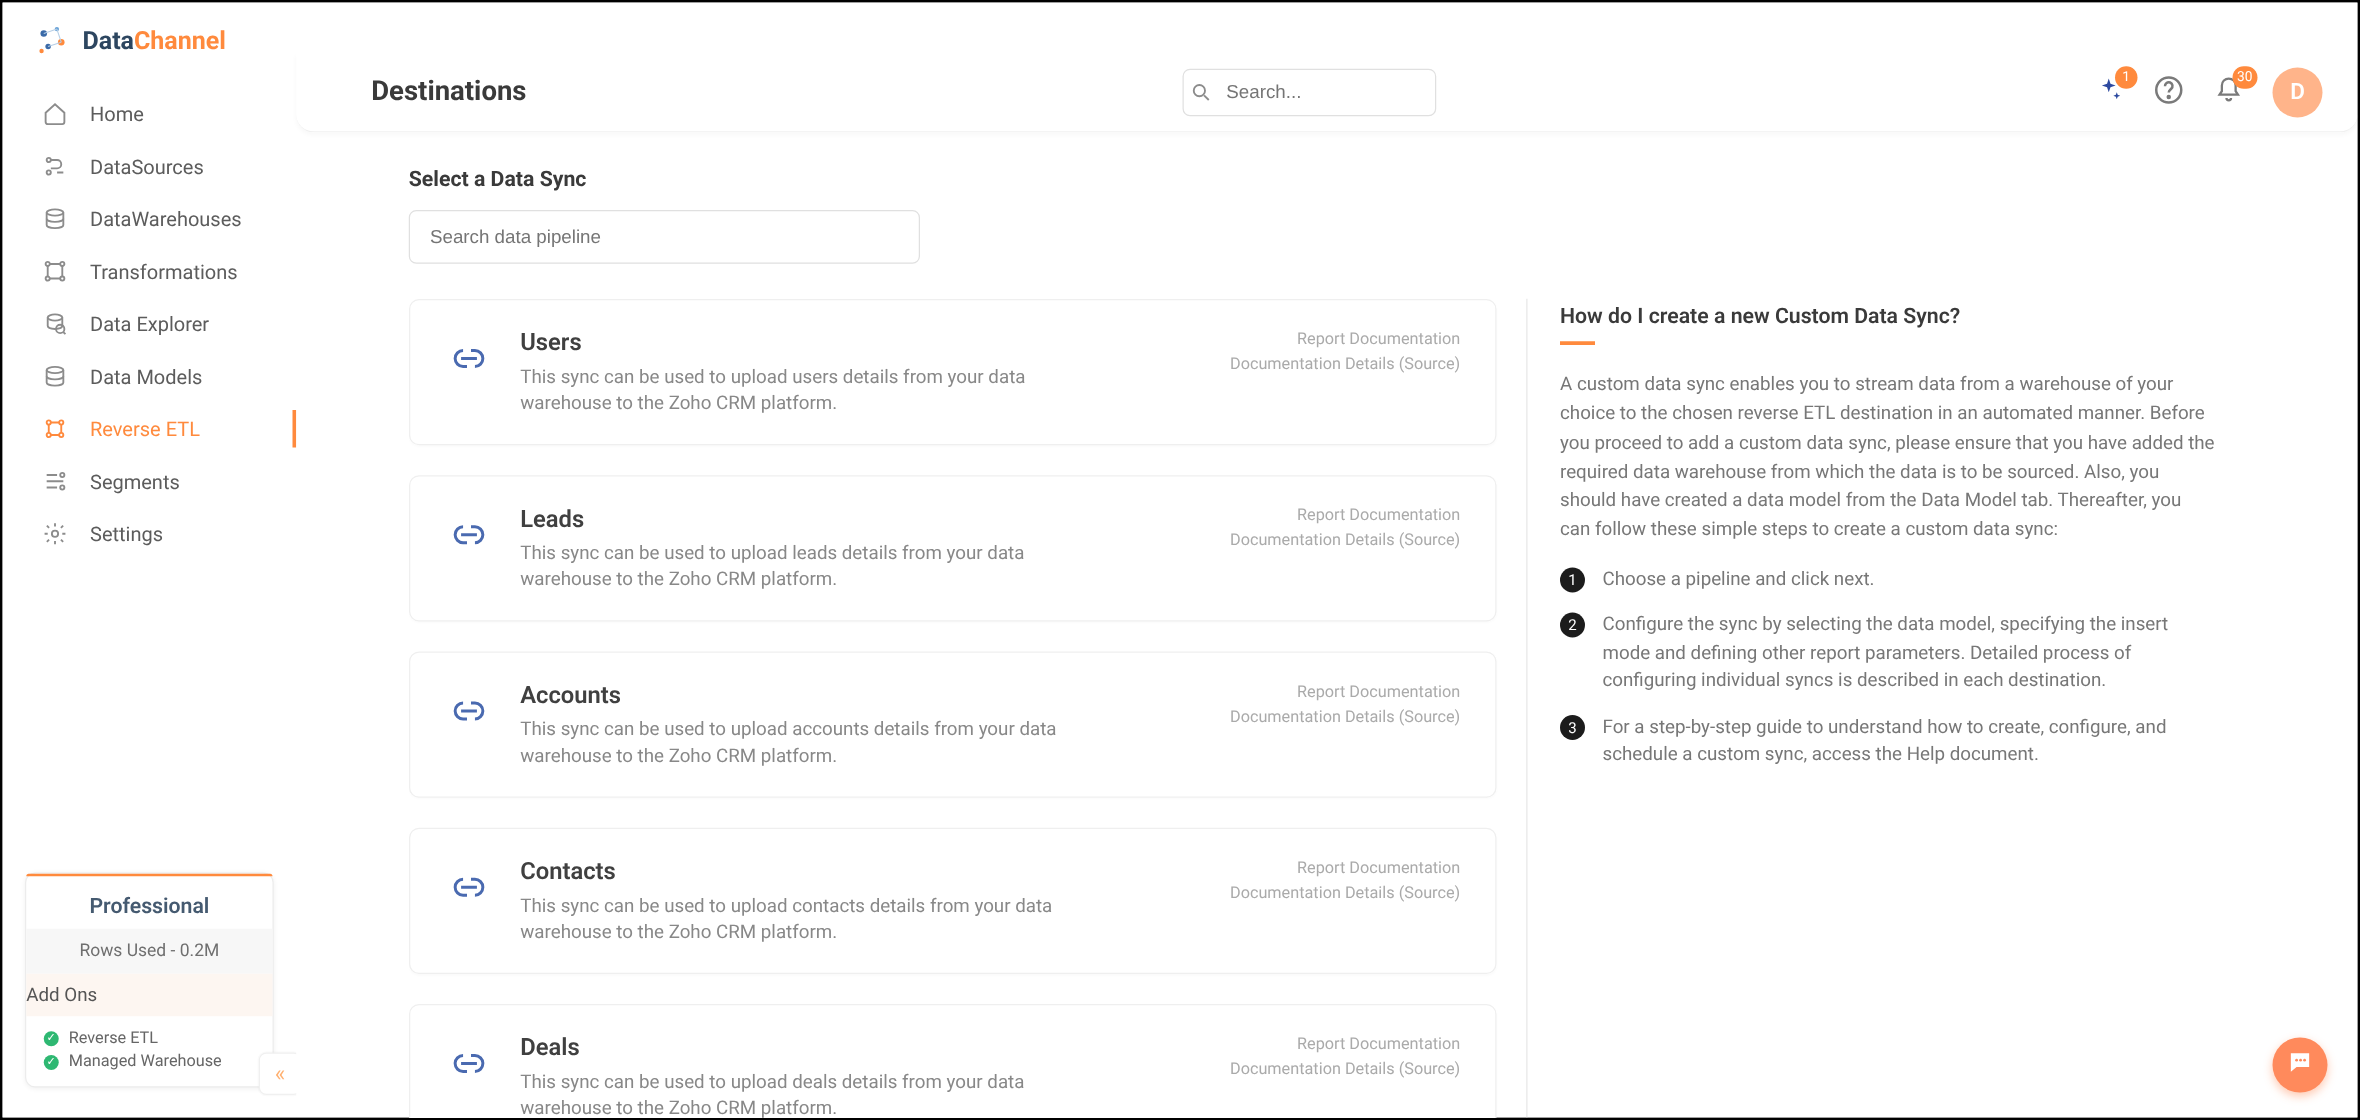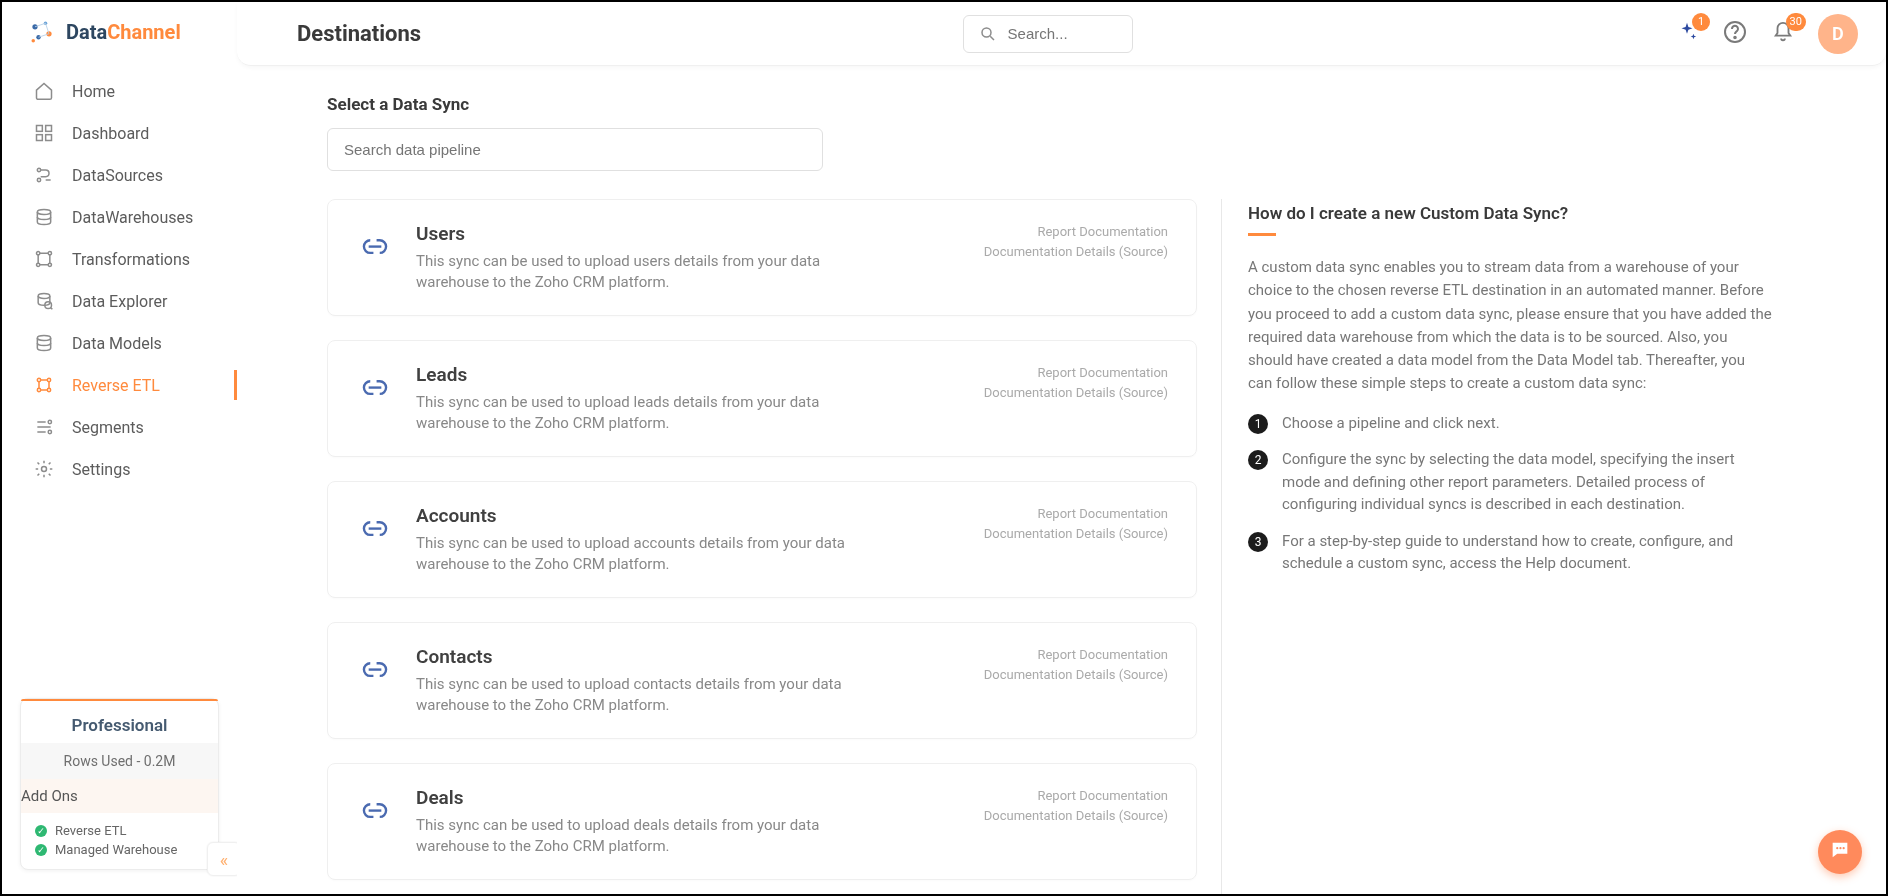--- a/index.html
+++ b/index.html
@@ -81,45 +81,46 @@
 
   
   .main { flex: 1; background: #fff; display:flex; flex-direction:column; position:relative; }
   .topbar {
     height: 64px;
     display: flex; align-items: center; justify-content: space-between;
     padding: 0 28px 0 60px;
     border-bottom: 1px solid #f0f0f0;
     box-shadow: 0 2px 4px rgba(0,0,0,0.03);
     border-radius: 0 0 14px 14px;
+    margin-top: 40px;
   }
   .page-title { font-size: 22px; font-weight: 700; color: #3a3a3a; }
   .search-outer {
     display:flex; align-items:center; gap:10px;
-    border:1px solid #e0e0e0; border-radius:6px; padding:8px 14px; width: 170px;
+    border:1px solid #e0e0e0; border-radius:6px; padding:8px 4px; width: 203px;
     color:#999;
   }
   .search-outer input { border:none; outline:none; font-size:15px; color:#777; width: 110px; background:transparent; }
   .tb-right { display:flex; align-items:center; gap: 22px; }
   .icon-btn { position:relative; width:26px; height:26px; display:inline-flex; align-items:center; justify-content:center; cursor:pointer; color:#7a7a7a; }
   .badge {
     position:absolute; top:-8px; right:-10px; min-width:18px; height:18px;
     background:#ff8a3d; color:#fff; border-radius:9px; font-size:11px; display:flex;
     align-items:center; justify-content:center; padding:0 4px;
   }
   .avatar {
     width:40px; height:40px; border-radius:50%; background:#ffb48a; color:#fff;
     display:flex; align-items:center; justify-content:center; font-size:18px; font-weight:600;
   }
 
   
   .content { padding: 28px 0 0 90px; display:flex; flex:1; overflow:hidden; }
   .sel-heading { font-size: 17px; font-weight: 700; color: #3a3a3a; margin-bottom: 14px; }
   .pipe-search {
-    width: 496px; border:1px solid #e0e0e0; border-radius:6px; padding: 12px 16px; font-size:15px;
+    width: 409px; border:1px solid #e0e0e0; border-radius:6px; padding: 12px 16px; font-size:15px;
     color:#999; outline:none;
   }
   .two-col { display:flex; gap: 0; margin-top: 28px; height: calc(100% - 96px); }
   .cards-col { width: 880px; overflow-y:auto; padding-right: 10px; padding-bottom: 40px; }
   .cards-col::-webkit-scrollbar { width: 6px; }
   .cards-col::-webkit-scrollbar-thumb { background:#dcdcdc; border-radius:3px; }
 
   .sync-card {
     background:#fff; border:1px solid #efefef; border-radius:8px; padding: 22px 28px 22px 28px;
     margin-bottom: 24px; display:flex; gap:22px;
@@ -178,31 +179,20 @@
     </div>
 
     <nav class="side-nav" id="side-nav">
         <div class="nav-item">
           <span class="nav-icon">
             <svg viewBox="0 0 24 24" width="20" height="20" fill="none" stroke="currentColor" stroke-width="1.8">
               <path d="M3 11l9-8 9 8v9a2 2 0 01-2 2H5a2 2 0 01-2-2z"></path>
             </svg>
           </span>
           <span>Home</span>
-        </div>
-        <div class="nav-item">
-          <span class="nav-icon">
-            <svg viewBox="0 0 24 24" width="20" height="20" fill="none" stroke="currentColor" stroke-width="1.8">
-              <rect x="3" y="3" width="7" height="7"></rect>
-              <rect x="14" y="3" width="7" height="7"></rect>
-              <rect x="3" y="14" width="7" height="7"></rect>
-              <rect x="14" y="14" width="7" height="7"></rect>
-            </svg>
-          </span>
-          <span>Dashboard</span>
         </div>
         <div class="nav-item">
           <span class="nav-icon">
             <svg viewBox="0 0 24 24" width="20" height="20" fill="none" stroke="currentColor" stroke-width="1.8">
               <circle cx="6" cy="6" r="2"></circle>
               <circle cx="6" cy="18" r="2"></circle>
               <path d="M8 6h6a4 4 0 014 4v0a4 4 0 01-4 4H8"></path>
               <path d="M14 18h6"></path>
             </svg>
           </span>

